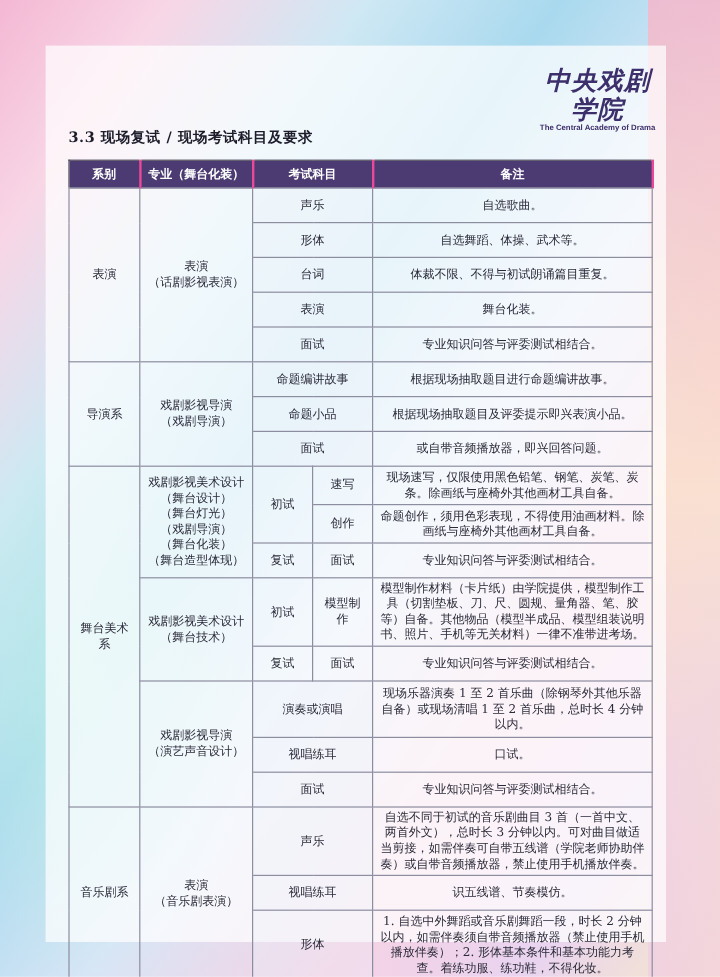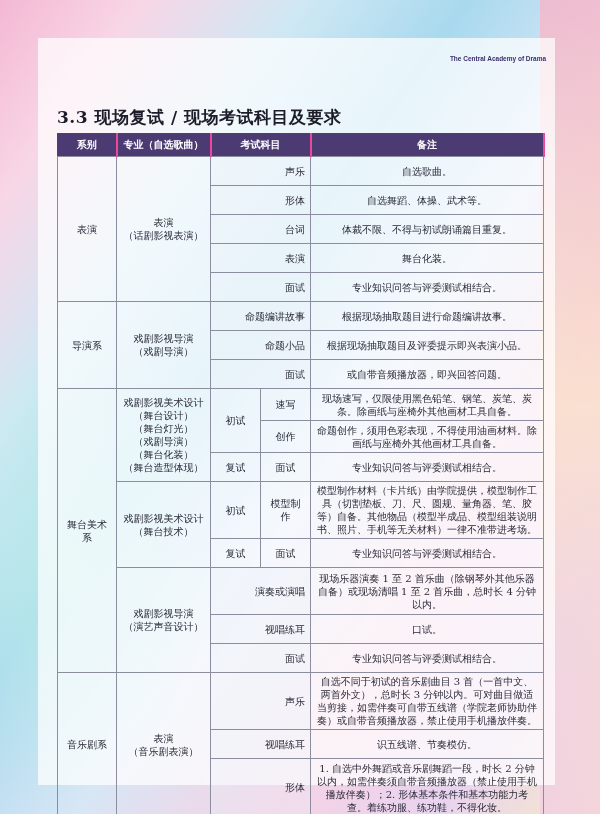--- a/index.html
+++ b/index.html
@@ -11,60 +11,61 @@
   }
   .glow1 { position:absolute; left:-80px; top:320px; width:300px; height:500px; background:radial-gradient(ellipse, rgba(190,240,230,0.7), rgba(255,255,255,0) 70%); }
   .glow2 { position:absolute; right:-60px; top:0; width:120px; height:814px; background:linear-gradient(180deg, rgba(248,180,200,0.8), rgba(252,230,200,0.7), rgba(240,200,230,0.6)); }
   .card {
     position:absolute; left:38px; top:38px; width:517px; height:747px;
     background: rgba(255,255,255,0.72);
   }
   .logo { position:absolute; left:448px; top:55px; width:100px; text-align:center; }
   .logo-cn { font-size:21px; color:#3d2f6b; letter-spacing:1px; font-weight:bold; font-style:italic; line-height:24px; }
   .logo-en { font-size:6.5px; color:#3d2f6b; font-family:"Liberation Sans", sans-serif; font-weight:bold; line-height:8px; white-space:nowrap; }
-  .title { position:absolute; left:57px; top:106px; font-size:17px; font-weight:bold; color:#1c1c2a; letter-spacing:0.5px; }
+  .title { position:absolute; left:57px; top:106px; font-size:12px; font-weight:bold; color:#1c1c2a; letter-spacing:0.5px; }
   table {
     position:absolute; left:57px; top:133px; width:486px;
     border-collapse:collapse; table-layout:fixed;
     font-size:10px; color:#2a2a38;
     border:1.5px solid #4a4658;
   }
   th {
     background:#4b3b72; color:#fff; font-weight:bold; height:22px; font-size:10px;
     border-right:2px solid #ec4899; padding:0;
   }
   td { border:1px solid #8d8da0; padding:0 5px; height:24px; text-align:center; vertical-align:middle; line-height:13px; }
   td.note { text-align:center; padding:2px 6px; }
-  .bg-tint { background: rgba(235,240,250,0.35); text-align: right; }
+  .bg-tint { background: rgba(235,240,250,0.35); }
 </style>
 </head>
 <body>
 
 <div class="glow1"></div>
 <div class="glow2"></div>
 <div class="card"></div>
 
 <div class="logo">
+  <div class="logo-cn">中央戏剧学院</div>
   <div class="logo-en">The Central Academy of Drama</div>
 </div>
 
 <div class="title">3.3 现场复试 / 现场考试科目及要求</div>
 
 <table>
   <colgroup>
     <col style="width:59px">
       <col style="width:94px">
       <col style="width:50px">
       <col style="width:50px">
       <col style="width:233px">
   </colgroup>
   <thead>
     <tr>
       <th>系别</th>
-      <th>专业（自选歌曲）</th>
+      <th>专业（舞台化装）</th>
       <th colspan="2">考试科目</th>
       <th>备注</th>
     </tr>
   </thead>
   <tbody>
 
     <tr style="height:25px">
       <td rowspan="5">表演</td>
       <td rowspan="5">
         <div>表演</div>

